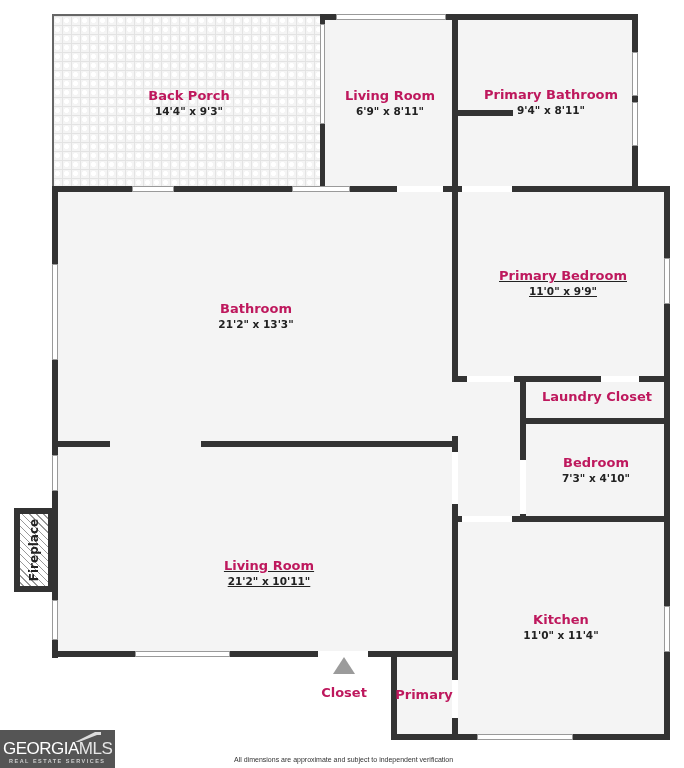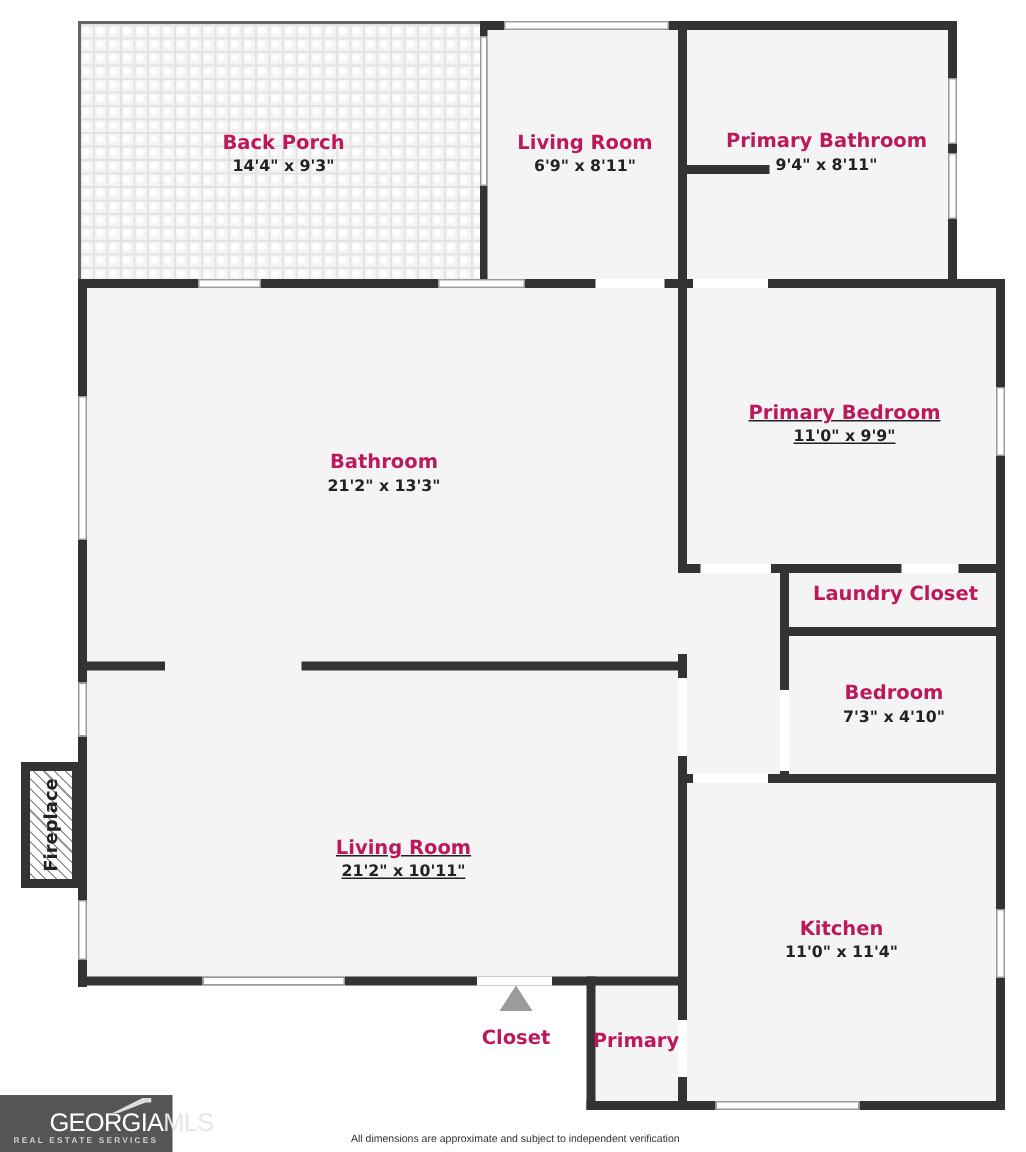--- a/index.html
+++ b/index.html
@@ -24,21 +24,21 @@
                box-sizing:border-box; padding:6px; }
   .fireplace .hatch { width:100%; height:100%;
     background:repeating-linear-gradient(45deg, #ffffff 0 2px, #999 2px 3px, #ffffff 3px 5px);
     position:relative; }
   .fireplace .ftext { position:absolute; left:50%; top:50%; transform:translate(-50%,-50%) rotate(-90deg);
     font-weight:bold; font-size:12px; color:#222; }
   .entry-arrow { position:absolute; left:333px; top:657px; width:0; height:0;
     border-left:11px solid transparent; border-right:11px solid transparent; border-bottom:17px solid #9b9b9b; }
   .logo { position:absolute; left:0; top:730px; width:115px; height:38px; background:#555;
     color:#fff; font-family:"Liberation Sans", sans-serif; }
-  .logo .brand { position:absolute; left:3px; top:9px; font-size:17px; letter-spacing:-0.5px;margin-left:30px; }
+  .logo .brand { position:absolute; left:3px; top:9px; font-size:17px; letter-spacing:-0.5px; }
   .logo .brand .mls { font-weight:normal; color:#e6e6e6; }
   .logo .sub { position:absolute; left:9px; top:28px; font-size:5.5px; letter-spacing:1.5px; color:#cfcfcf; font-weight:bold; }
   .logo .roof { position:absolute; left:75px; top:2px; width:26px; height:10px; }
   .disclaimer { position:absolute; left:234px; top:756px; font-size:7px; color:#333;
     font-family:"Liberation Sans", sans-serif; }
 </style>
 </head>
 <body>
 
 <div class="porch" style="left:53px;top:16px;width:270px;height:172px;"></div>

